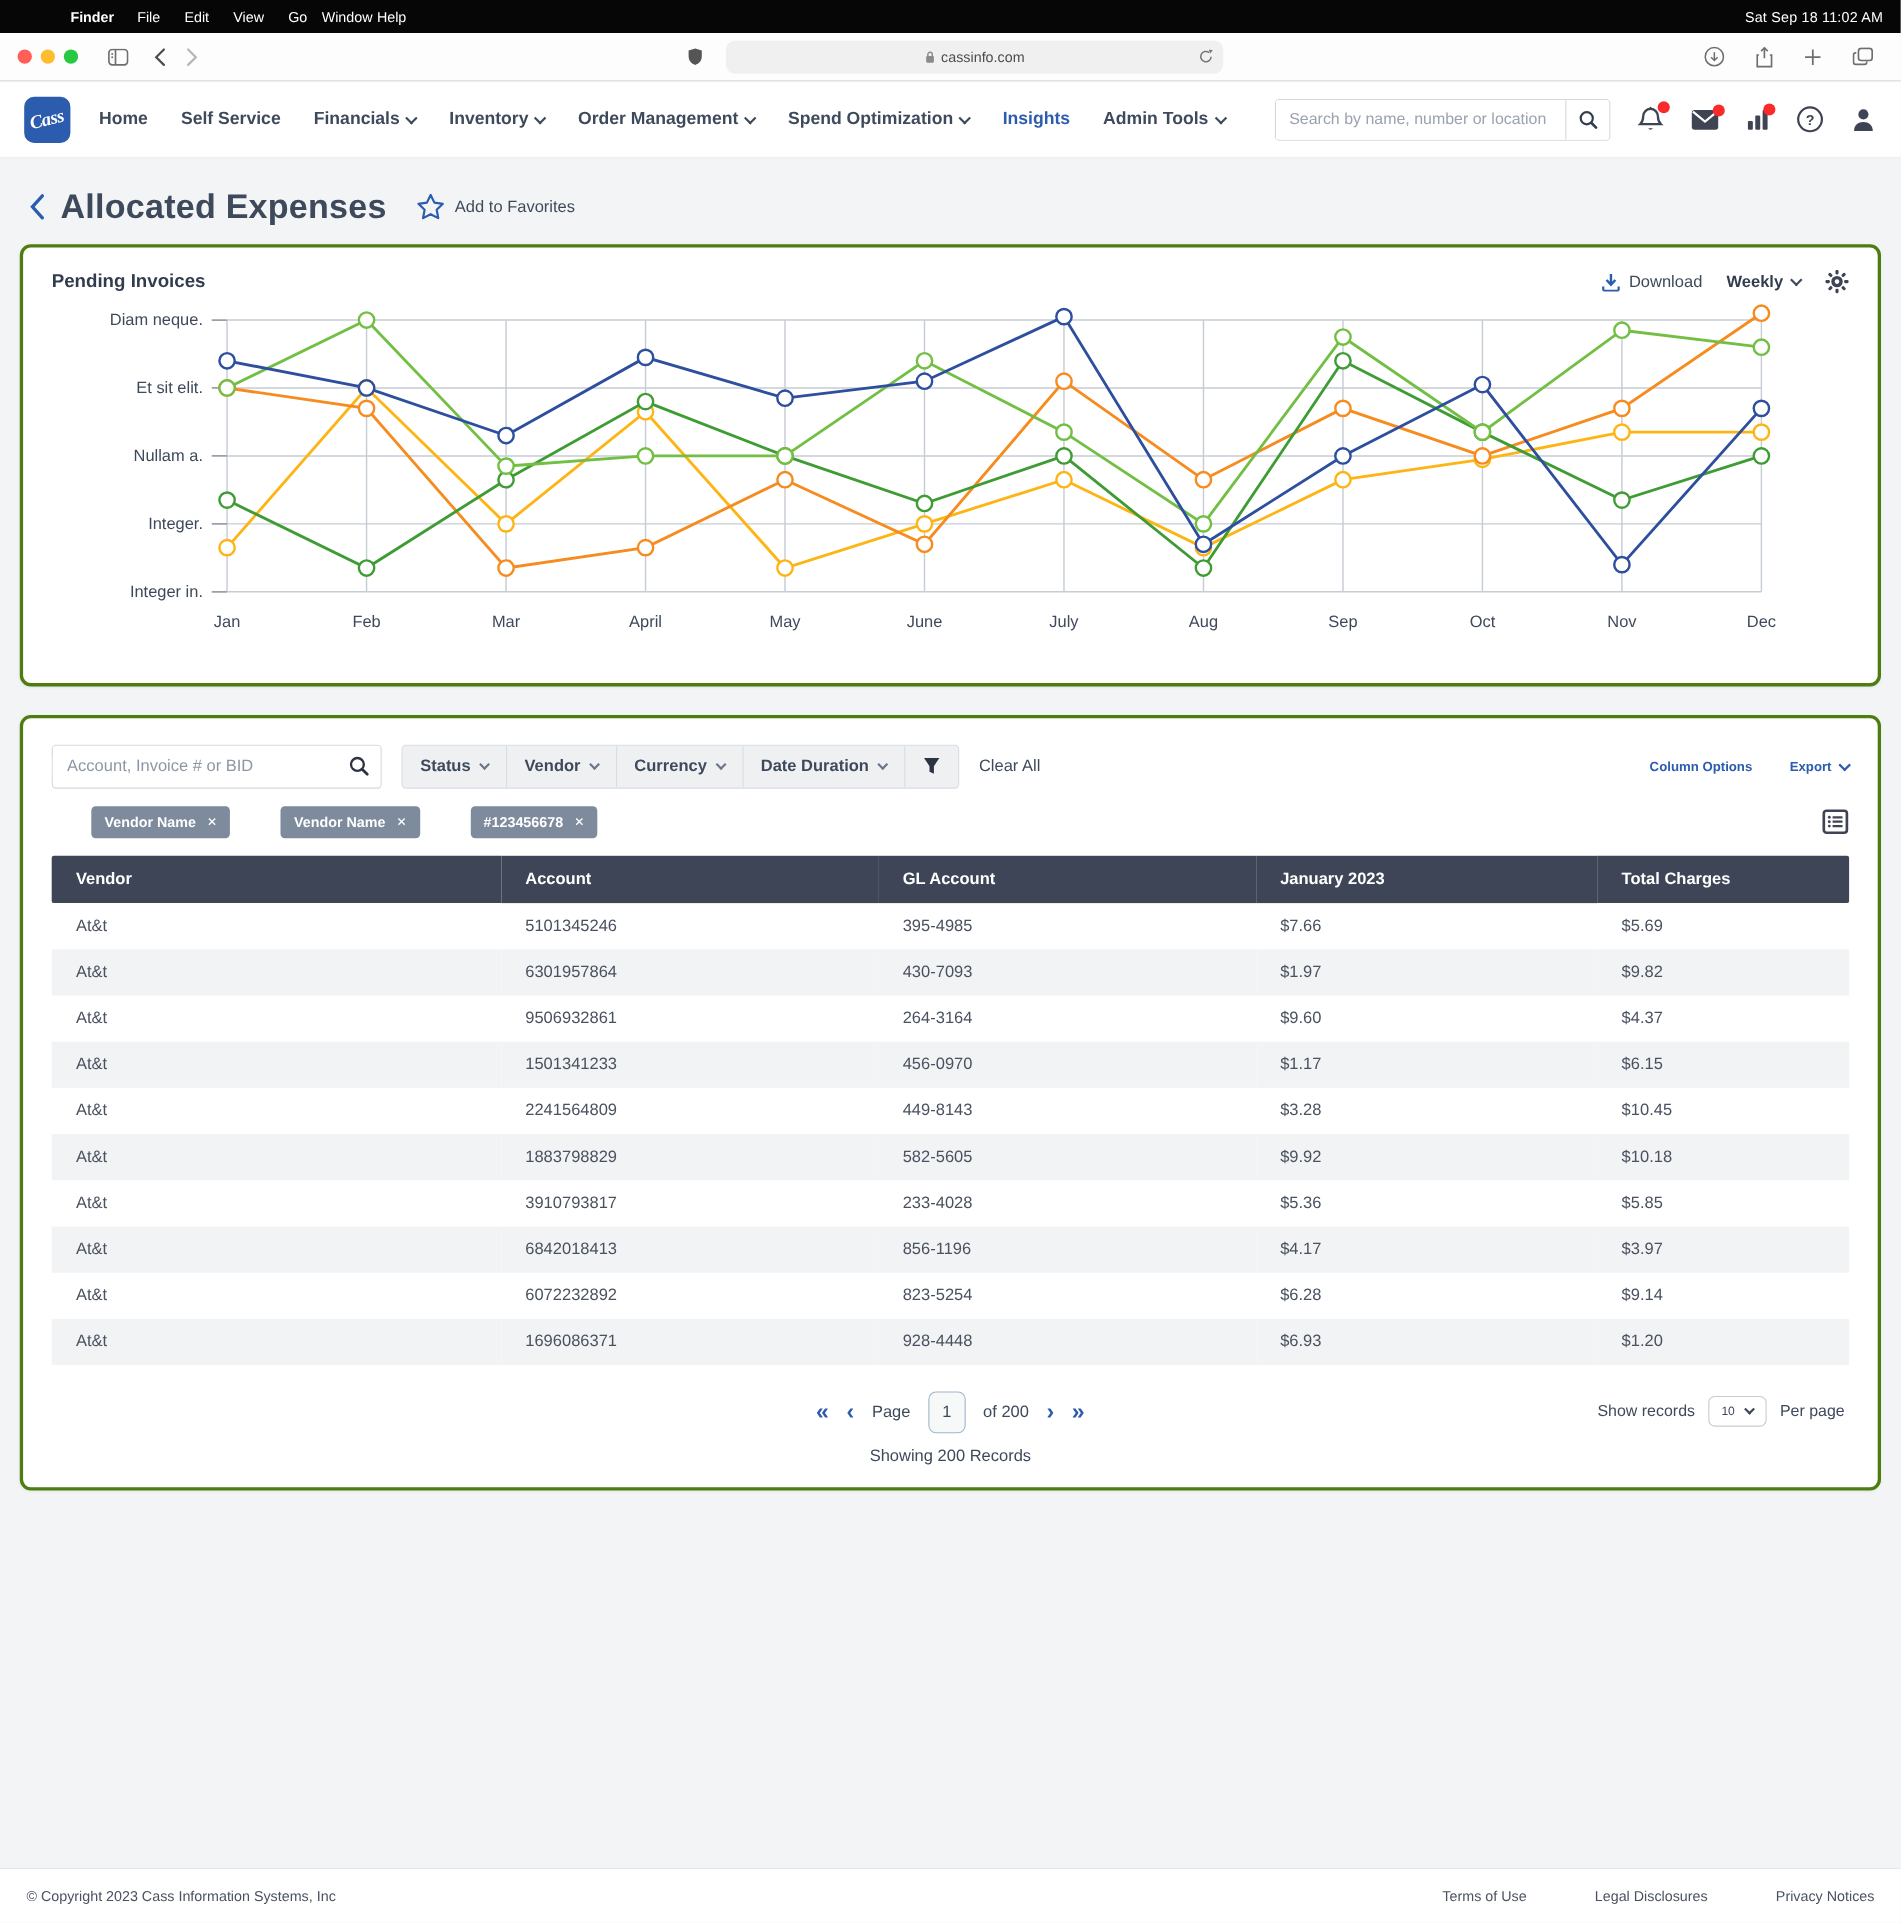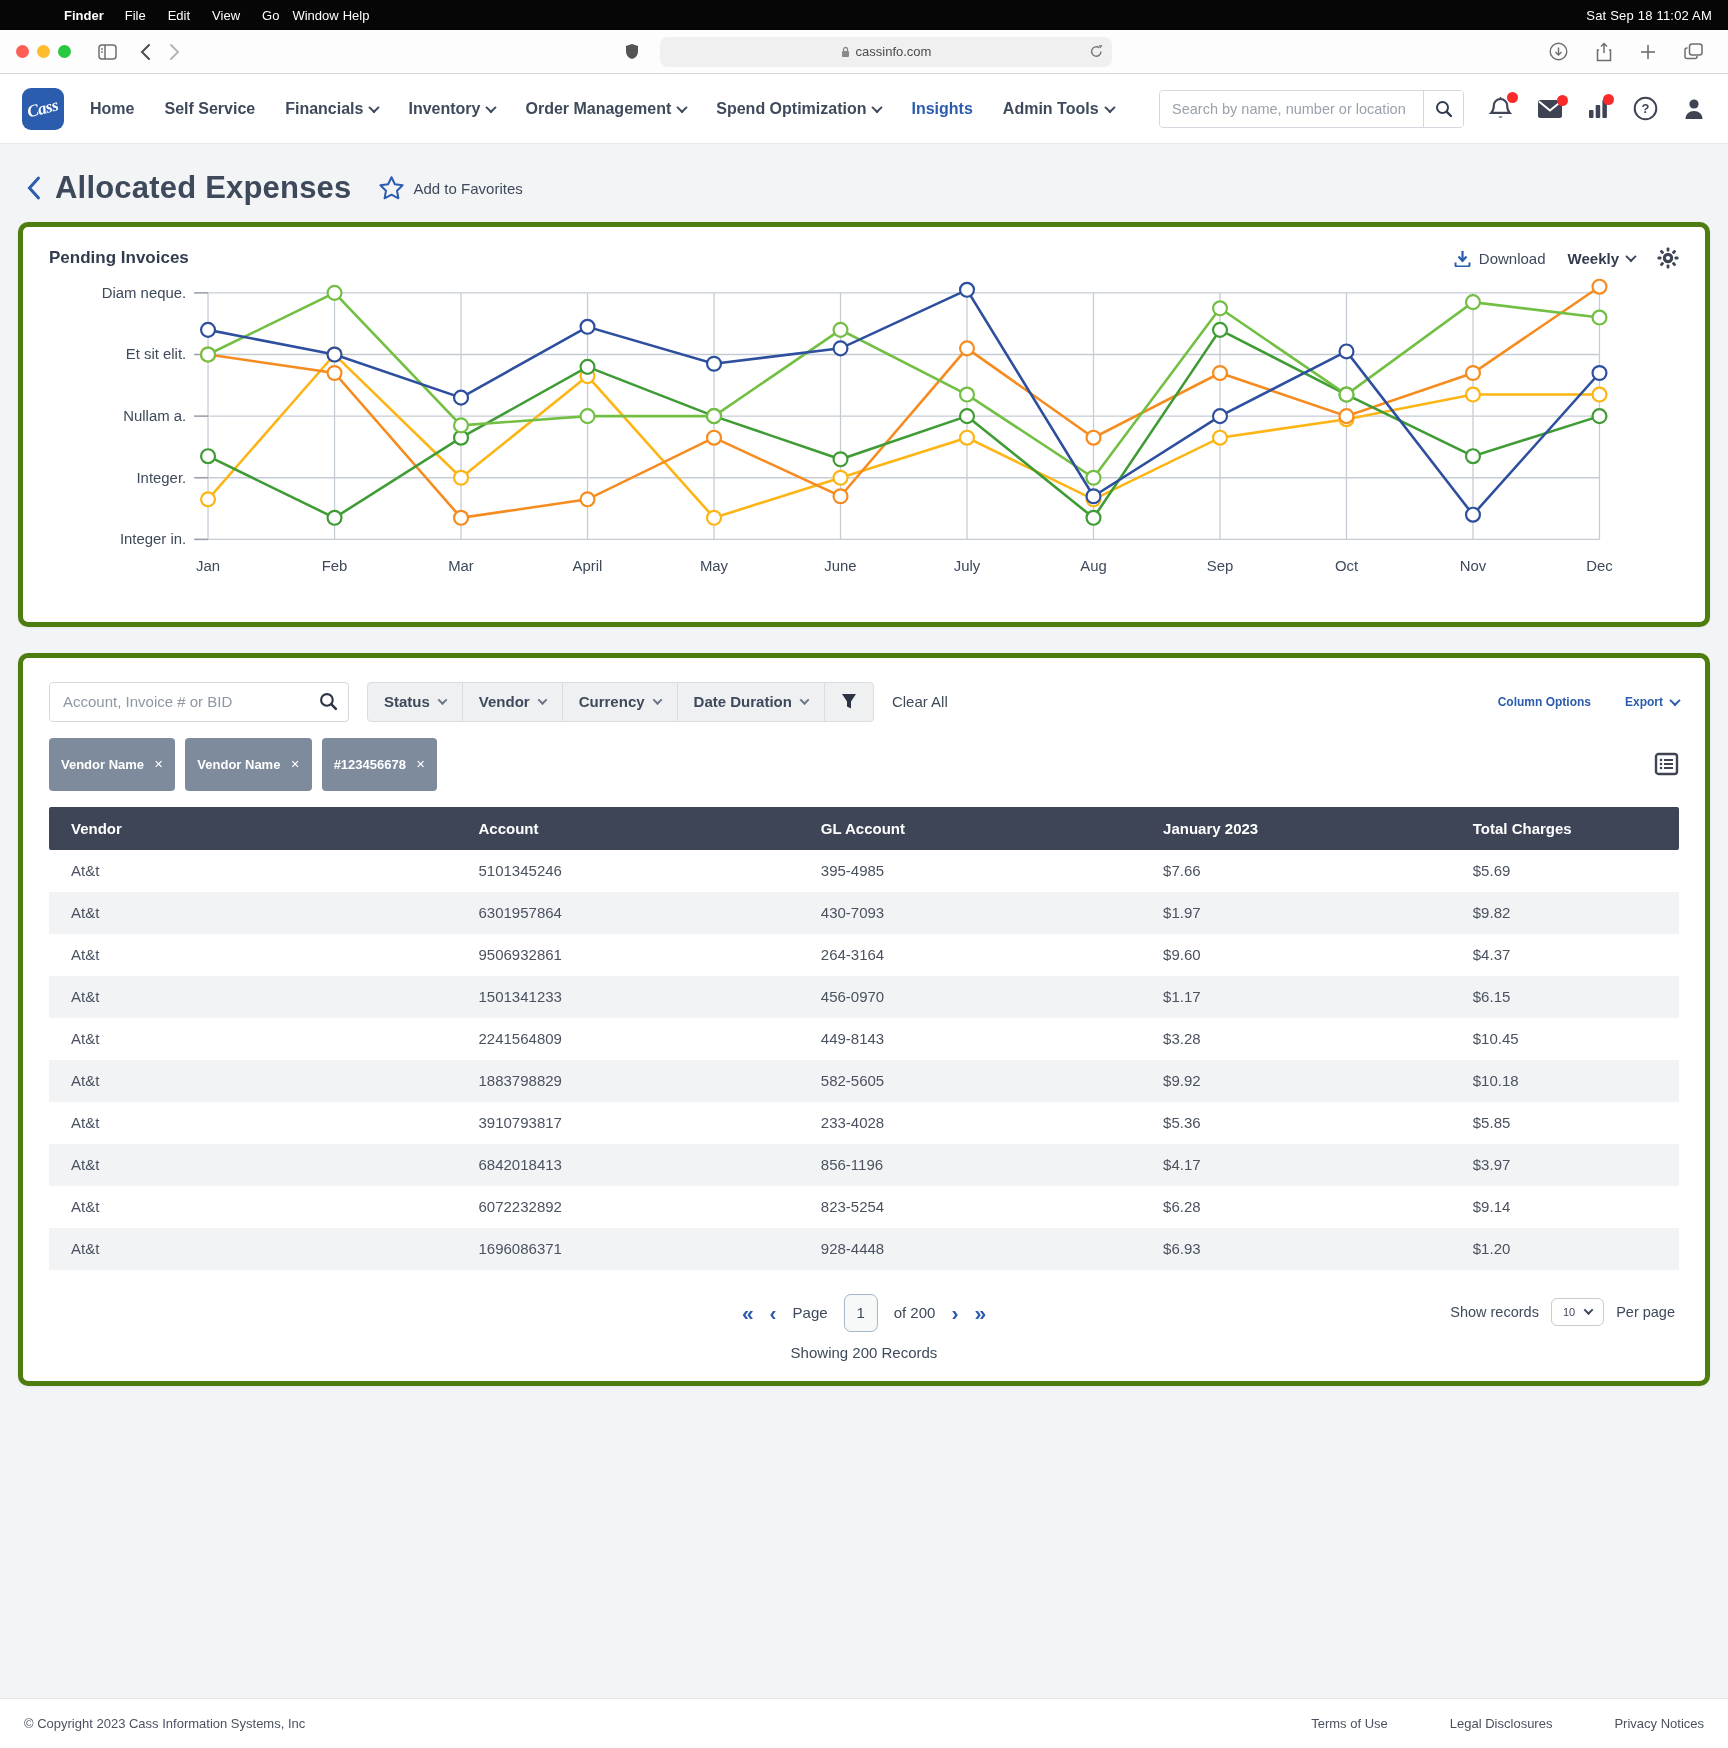--- a/index.html
+++ b/index.html
@@ -52,21 +52,21 @@
   .navsearch .sbtn { width:40px; display:flex; align-items:center; justify-content:center;
     border-left:1px solid #d4d9df; background:#fff; cursor:pointer; }
   .icbadge { position:relative; display:flex; }
   .badge { position:absolute; top:-4px; right:-5px; width:11px; height:11px; border-radius:50%;
     background:#fa2a2a; }
   
   .titlerow { display:flex; align-items:center; padding:26px 26px 16px 26px; gap:14px; }
   .pagetitle { font-size:31px; color:#3e4a5b; letter-spacing:.2px; }
   .fav { display:flex; align-items:center; gap:9px; margin-left:12px; font-size:15px; color:#3e4a5b; cursor:pointer; }
   
-  .card { background:#fff; border:5px solid #4d7c0f; border-radius:10px;
+  .card { background:#fff; border:3px solid #4d7c0f; border-radius:10px;
     box-shadow:0 1px 3px rgba(40,50,70,.06); margin:0 18px; }
   .chartcard { padding:20px 26px 14px 26px; }
   .charthead { display:flex; align-items:center; }
   .charthead h2 { font-size:17px; font-weight:bold; color:#333c4e; }
   .chartctl { margin-left:auto; display:flex; align-items:center; gap:22px; font-size:15px; }
   .dl { display:flex; align-items:center; gap:8px; color:#3e4a5b; cursor:pointer; }
   .weekly { display:flex; align-items:center; gap:8px; font-weight:bold; color:#333c4e; cursor:pointer; }
   .chartwrap { margin-top:6px; }
   .chartwrap svg { width:100%; height:auto; display:block; }
   
@@ -82,21 +82,21 @@
   .dropseg { display:flex; align-items:center; gap:9px; padding:0 16px; font-size:15px; font-weight:bold;
     color:#3e4a5b; border-right:1px solid #d9dde2; cursor:pointer; white-space:nowrap; }
   .dropseg:last-child { border-right:0; }
   .dropseg .chev { width:7px; height:7px; border-color:#6b7685; }
   .clearall { font-size:15px; color:#3e4a5b; cursor:pointer; }
   .filter-right { margin-left:auto; display:flex; align-items:center; gap:34px; }
   .bluelink { color:#2b5cad; font-weight:bold; font-size:12px; cursor:pointer; display:flex; align-items:center; gap:8px; }
   .bluelink .chev { border-color:#2b5cad; }
   .chiprow { display:flex; align-items:center; margin-top:16px; gap:10px; }
   .chip { background:#7d8b9c; color:#fff; border-radius:4px; font-size:13px; font-weight:bold;
-    padding:19px 12px; display:flex; align-items:center; gap:10px; cursor:pointer; }
+    padding:7px 12px; display:flex; align-items:center; gap:10px; cursor:pointer;margin-left:36px; }
   .chip .x { font-size:11px; font-weight:bold; }
   .viewicon { margin-left:auto; color:#3e4453; cursor:pointer; display:flex; }
   
   table { width:100%; border-collapse:collapse; margin-top:16px; font-size:15px; }
   thead th { background:#3e4557; color:#fff; text-align:left; font-weight:bold;
     padding:13px 22px; }
   thead th:first-child { border-radius:2px 0 0 2px; }
   thead th:last-child { border-radius:0 2px 2px 0; }
   tbody td { padding:12.5px 22px; color:#4a5260; }
   tbody tr:nth-child(even) { background:#f2f3f5; }

